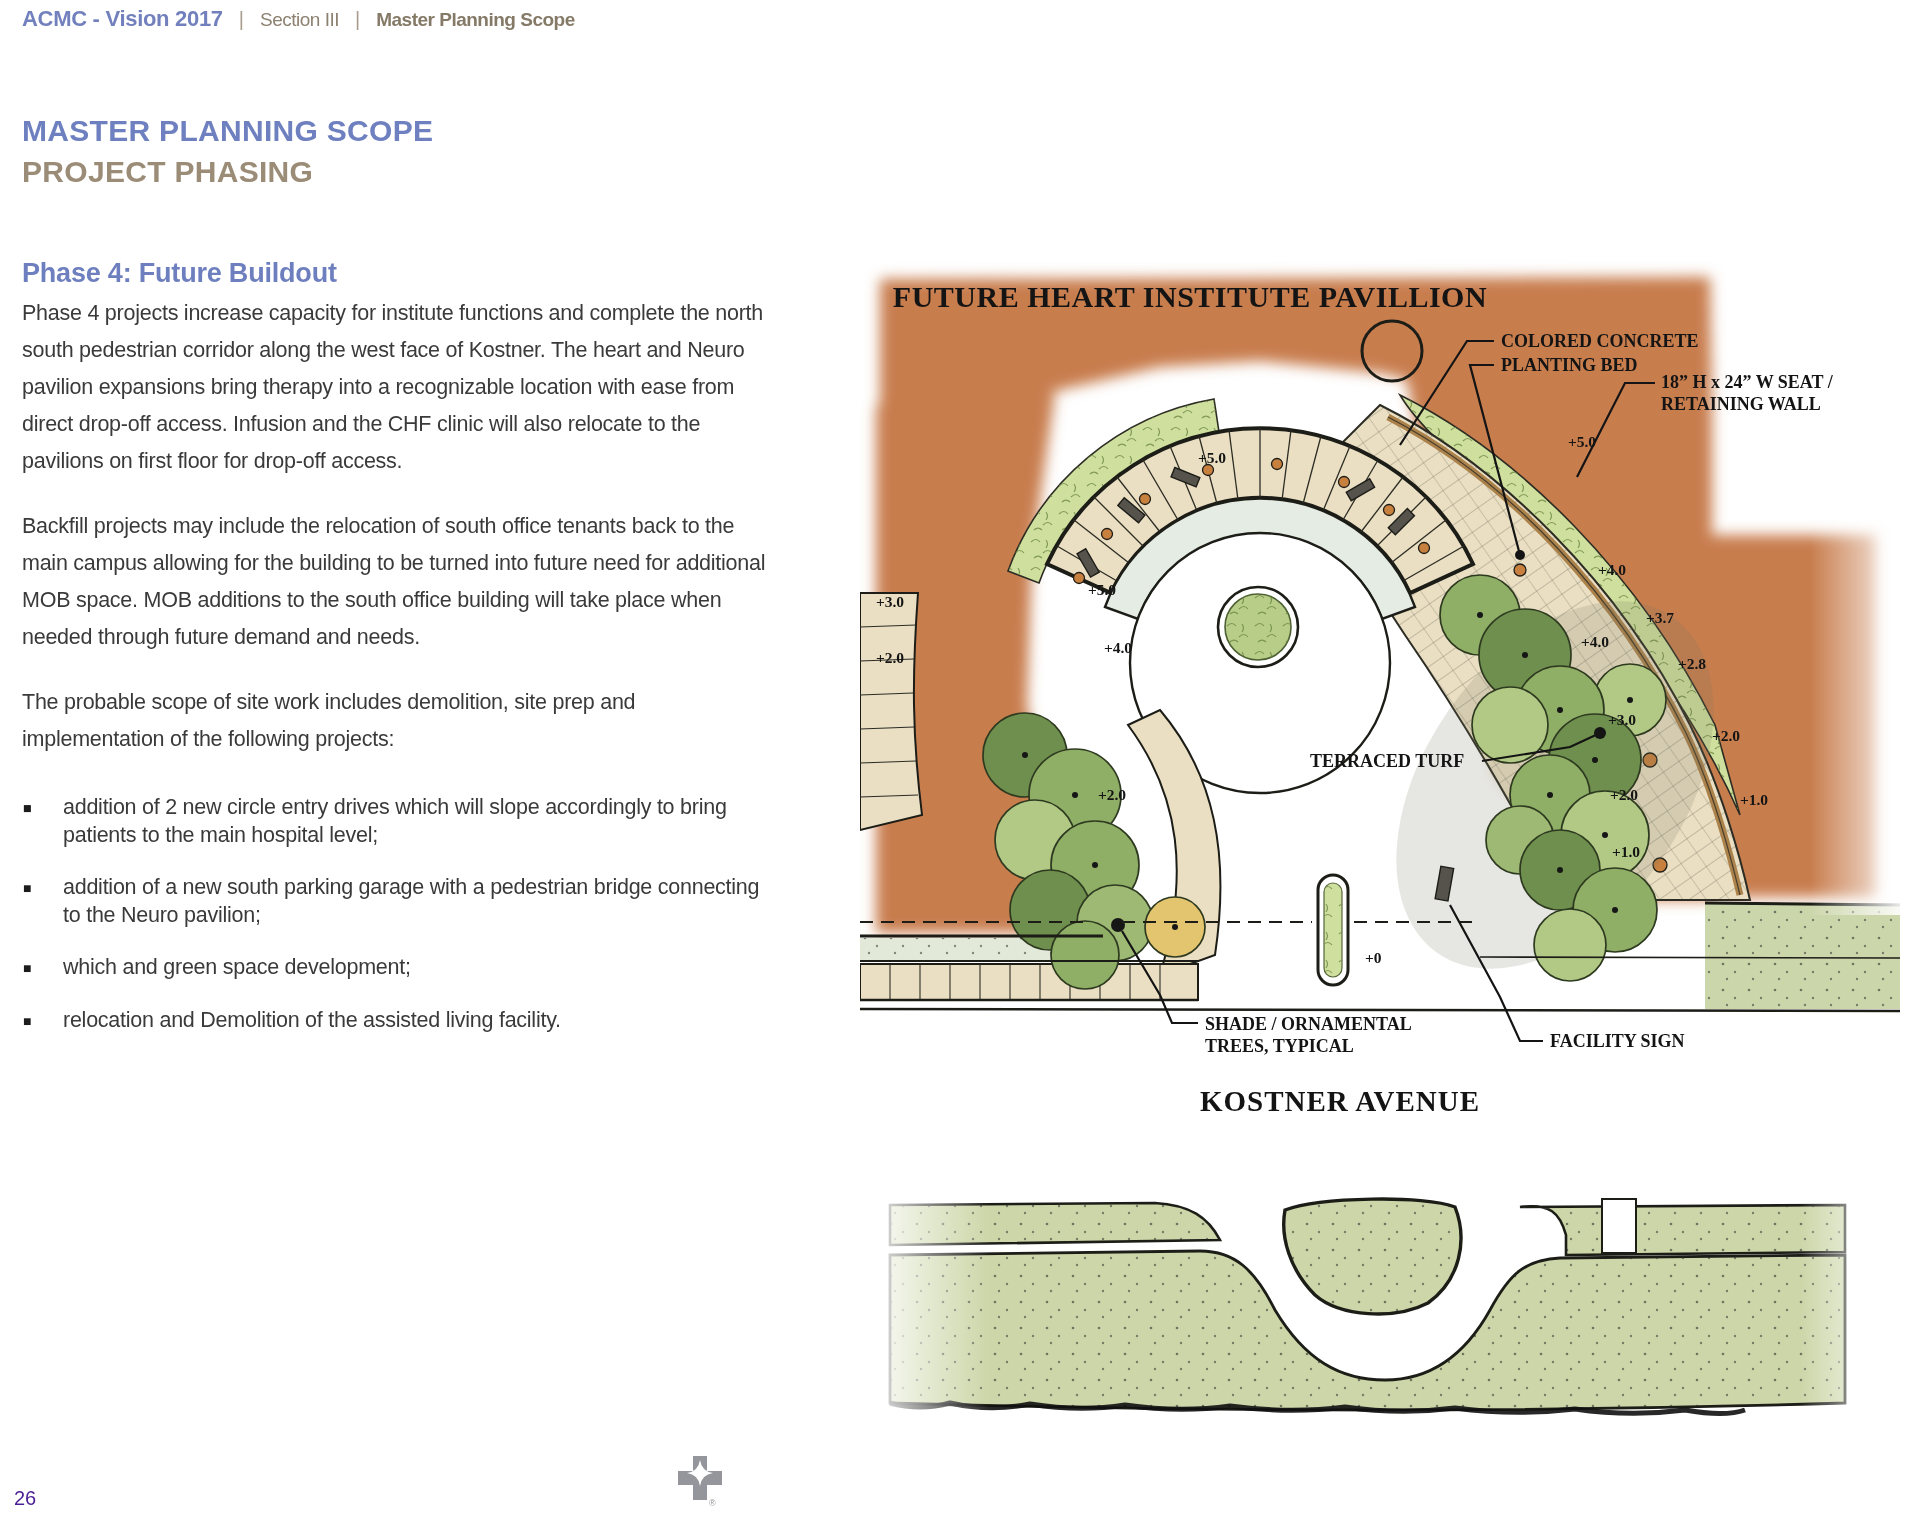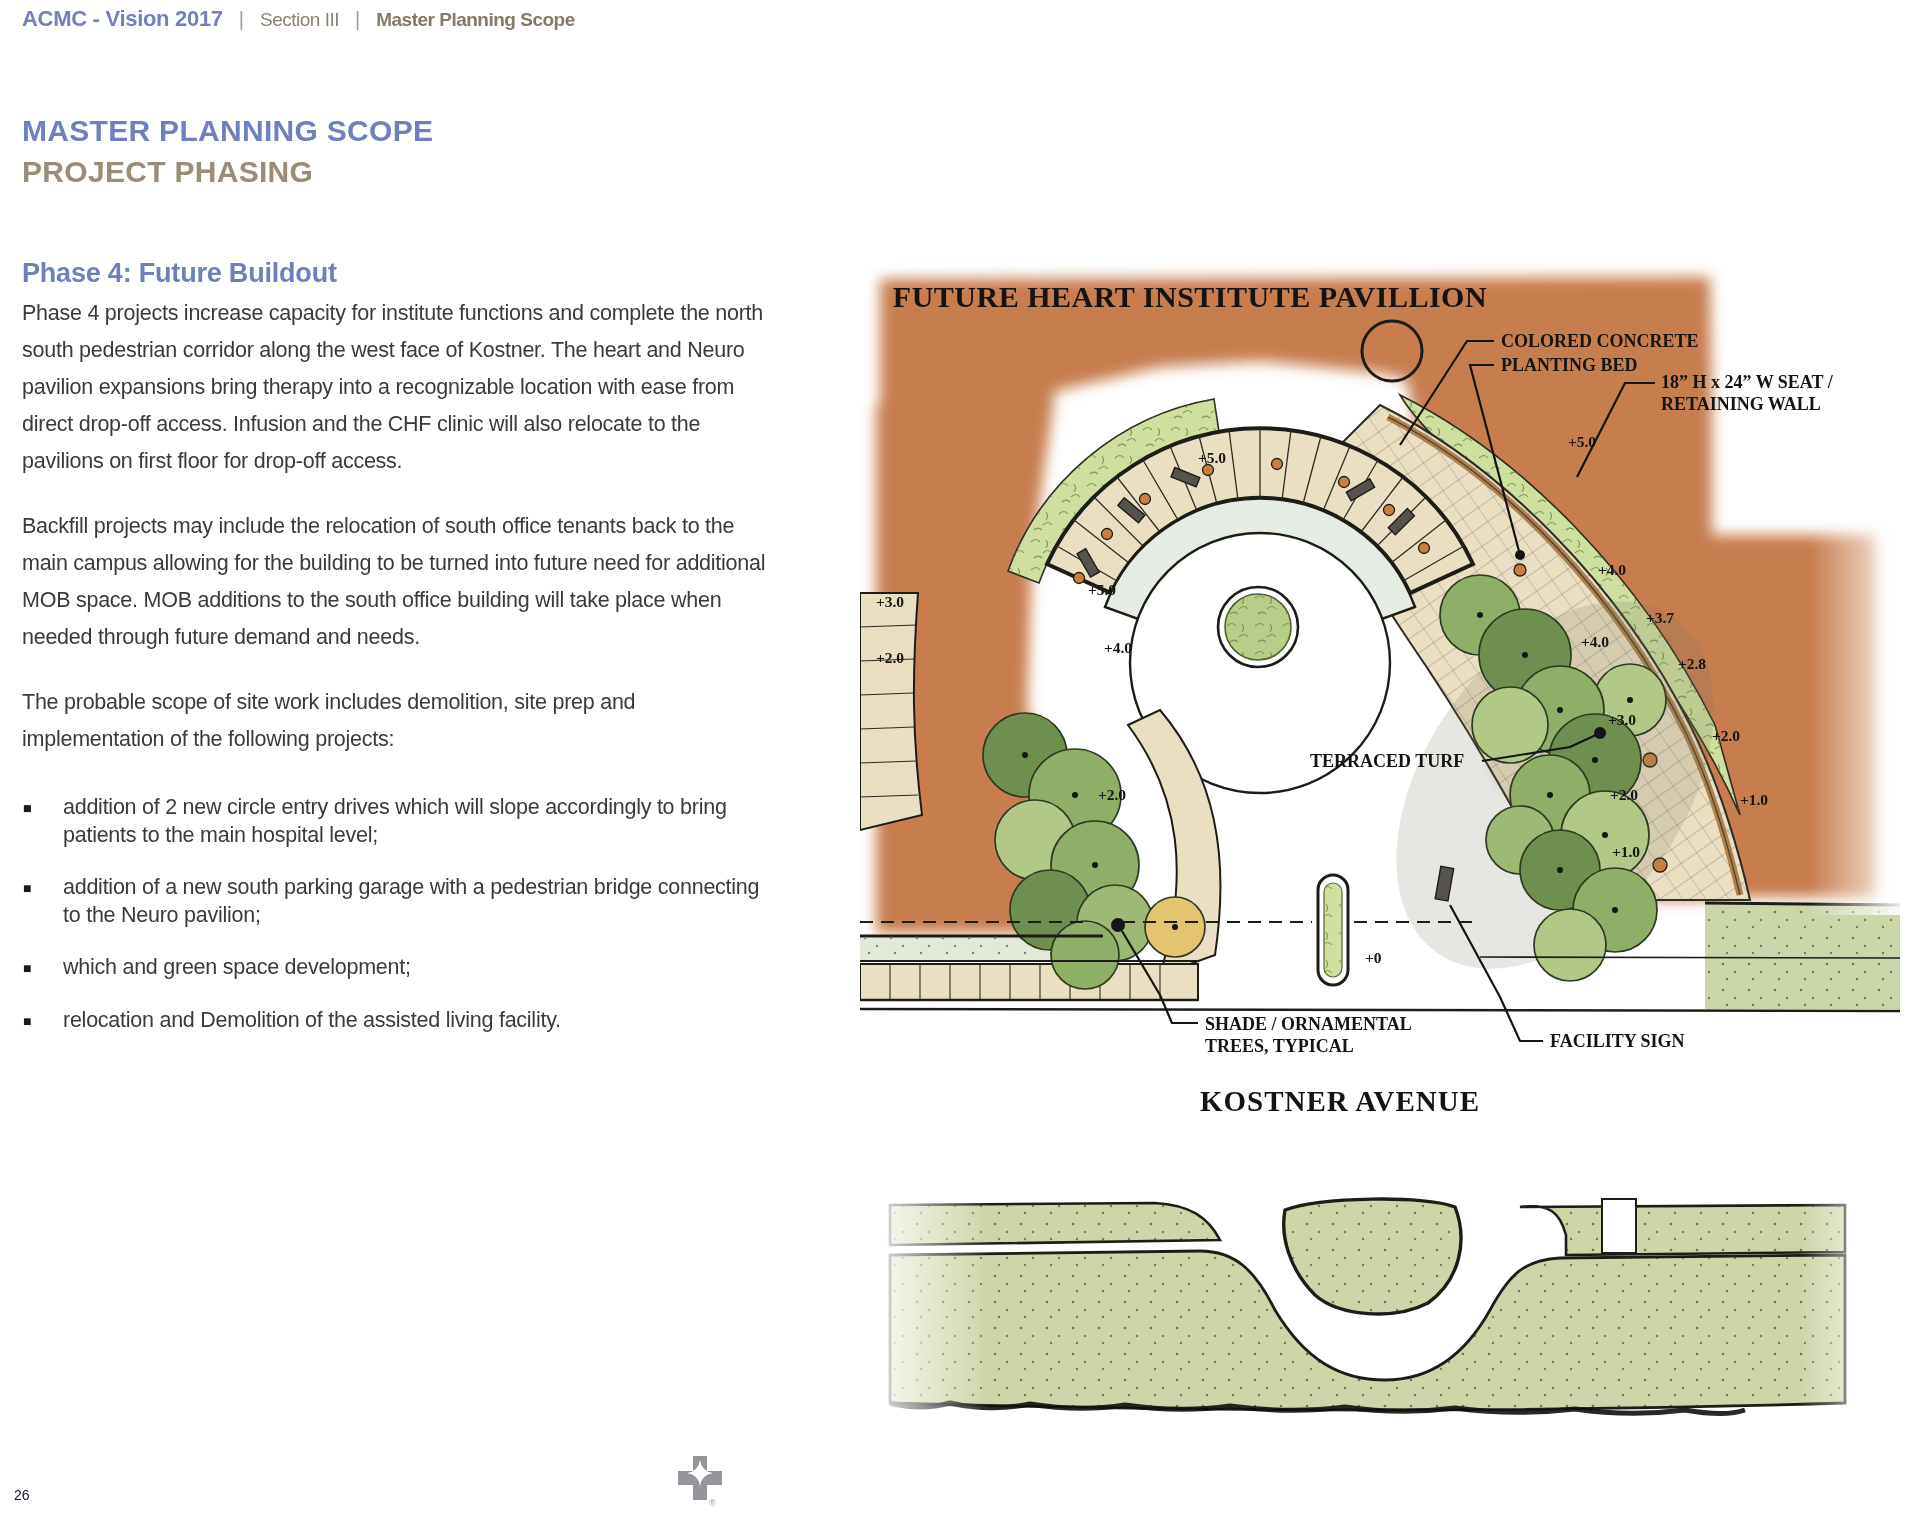--- a/index.html
+++ b/index.html
@@ -20,21 +20,21 @@
   .phase-h{font-size:27px;font-weight:bold;color:#6d7fbe;letter-spacing:-0.2px;margin:0 0 6px 0;}
   .copy p{font-size:21.5px;line-height:37px;letter-spacing:-0.25px;margin:0 0 28px 0;color:#3a3a3a;}
   ul.blist{list-style:none;margin:36px 0 0 0;padding:0;}
   ul.blist li{position:relative;padding-left:41px;font-size:21.5px;line-height:27.6px;
               letter-spacing:-0.25px;margin-bottom:25px;color:#3a3a3a;}
   ul.blist .mk{position:absolute;left:1px;top:1px;font-size:14px;color:#1c1c1c;}
   
   .plan{position:absolute;left:860px;top:255px;width:1060px;height:1190px;}
   .plan svg{display:block;}
   
-  .pageno{position:absolute;left:14px;top:1487px;font-size:14px;color:#0f172a;}
+  .pageno{position:absolute;left:14px;top:1487px;font-size:20px;color:#4c1d95;}
   .logo{position:absolute;left:676px;top:1452px;display:flex;align-items:flex-start;}
   .logo-txt{margin-left:8px;font-family:"Liberation Serif",serif;font-style:italic;color:#9298a3;}
   .logo-a{font-size:30px;font-weight:bold;line-height:1.0;margin-top:8px;}
   .logo-c{font-size:32px;line-height:1.0;margin-top:4px;margin-left:4px;}
 </style>
 </head>
 <body>
 
 <div class="hdr">
   <span class="brand">ACMC - Vision 2017</span>

